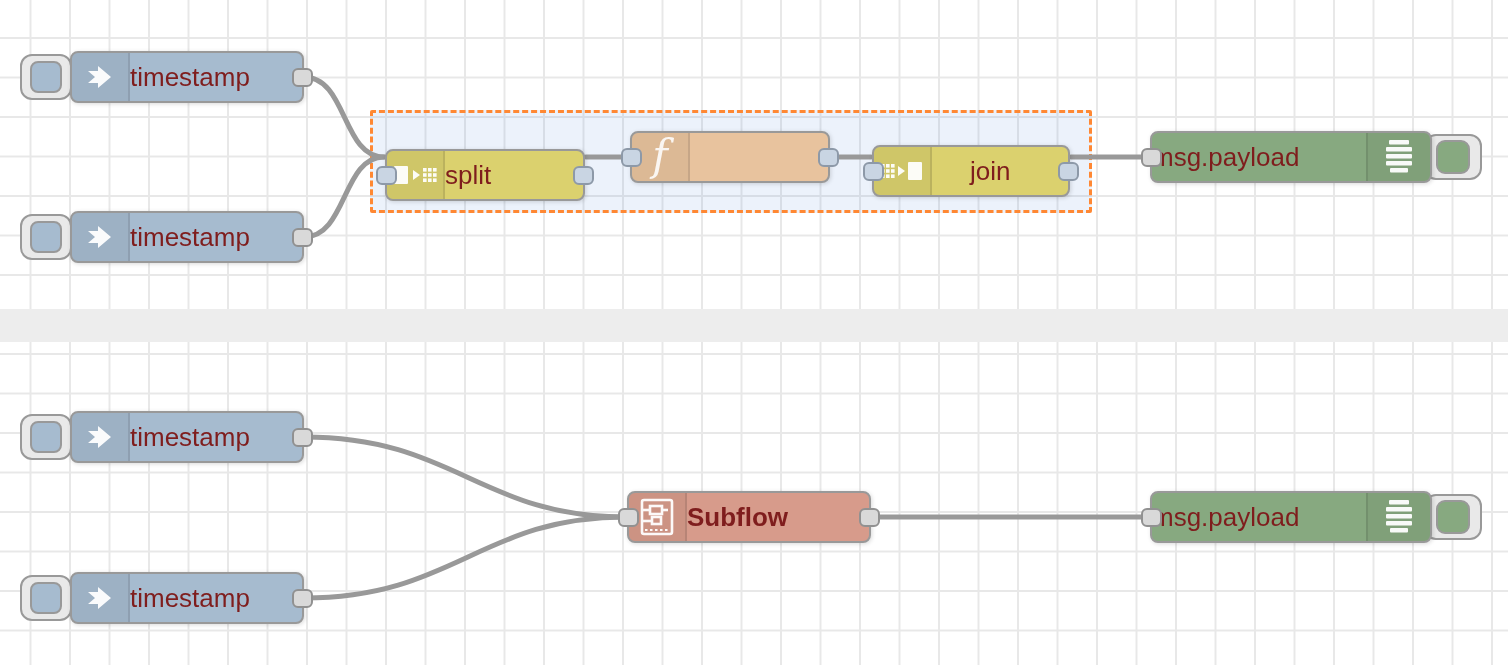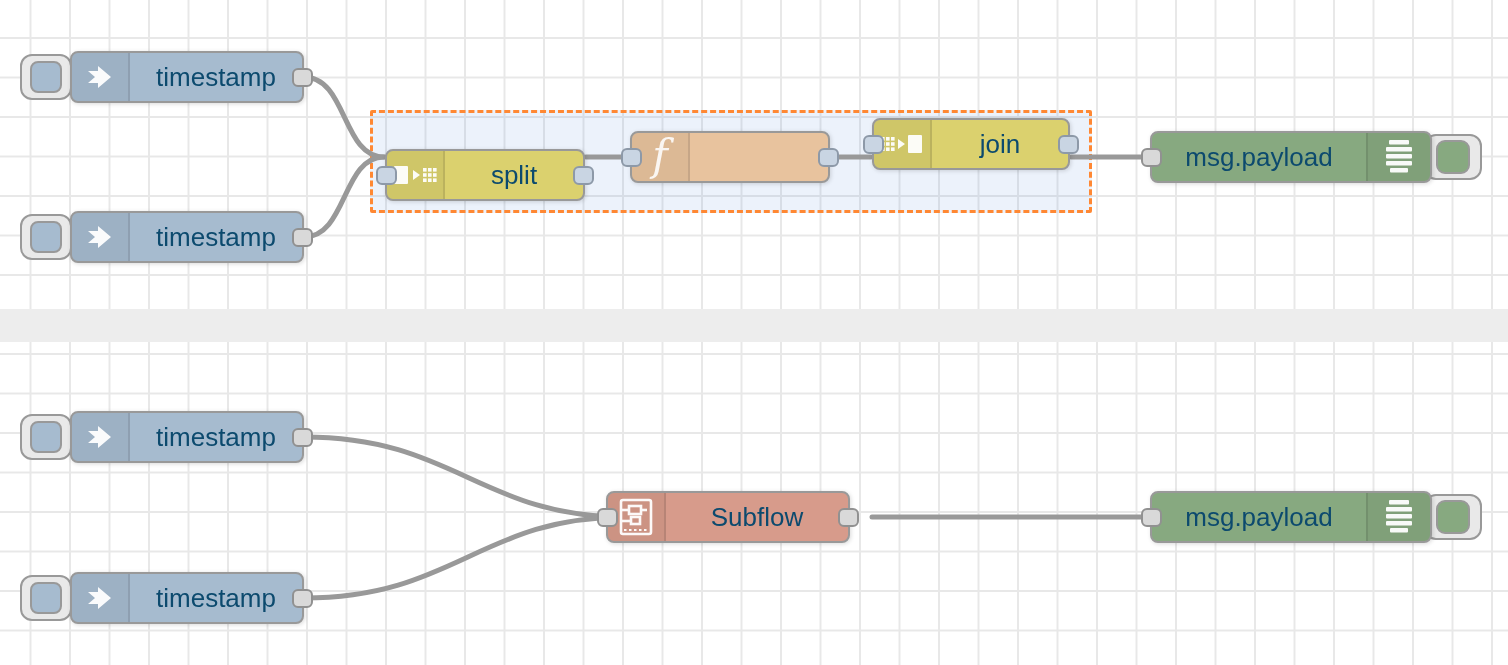--- a/index.html
+++ b/index.html
@@ -25,21 +25,21 @@
   .btn.debug{width:58px;height:46px;}
   .btn.debug .inner{position:absolute;left:10px;top:4px;width:34px;height:34px;border:2px solid #999;border-radius:9px;box-sizing:border-box;}
   .node{
     position:absolute;height:52px;z-index:3;display:flex;align-items:stretch;
     border:2px solid #999;border-radius:8px;box-sizing:border-box;
     box-shadow:1px 1px 4px rgba(0,0,0,0.15);cursor:pointer;
   }
   .icon-box{width:56px;display:flex;align-items:center;justify-content:center;background:rgba(0,0,0,0.05);}
   .icon-box.left{border-right:2px solid rgba(0,0,0,0.10);border-radius:6px 0 0 6px;}
   .icon-box.right{border-left:2px solid rgba(0,0,0,0.10);border-radius:0 6px 6px 0;width:62px;}
-  .label{flex:1;text-align:center;line-height:48px;font-size:26px;color:#0c4a6e;white-space:nowrap;}
+  .label{flex:1;line-height:48px;font-size:26px;color:#7f1d1d;white-space:nowrap;}
   .port{
     position:absolute;width:21px;height:19px;top:50%;margin-top:-9.5px;
     background:#d9d9d9;border:2px solid #919191;border-radius:6px;box-sizing:border-box;cursor:crosshair;
   }
   .port.in{left:-11px;} .port.out{right:-11px;}
   .port.sel-tint{background:#c9d5e3;border-color:#8d99a8;}
 </style>
 </head>
 <body>
 
@@ -129,21 +129,21 @@
     <div class="icon-box left">
       <svg width="30" height="46" viewBox="0 0 30 46">
           <text x="15" y="36" text-anchor="middle" font-family="DejaVu Serif, serif" font-style="italic" font-size="42" fill="#fff" opacity="0.88">f</text>
         </svg>
     </div>
     <div class="label"></div>
     <div class="port in sel-tint"></div>
     <div class="port out sel-tint"></div>
   </div>
 
-  <div class="node" style="left: 872px; top: 118px; width: 198px; background-color: rgb(219, 209, 110);">
+  <div class="node" style="left: 872px; top: 145px; width: 198px; background-color: rgb(219, 209, 110); gap: 38px;">
     <div class="icon-box left">
       <svg width="46" height="34" viewBox="0 0 46 34">
           <g fill="#fff" opacity="0.95">
         <rect x="2" y="10" width="3.6" height="3.6"></rect>
             <rect x="7" y="10" width="3.6" height="3.6"></rect>
             <rect x="12" y="10" width="3.6" height="3.6"></rect>
         <rect x="2" y="15.2" width="3.6" height="3.6"></rect>
             <rect x="7" y="15.2" width="3.6" height="3.6"></rect>
             <rect x="12" y="15.2" width="3.6" height="3.6"></rect>
         <rect x="2" y="20.4" width="3.6" height="3.6"></rect>
@@ -188,21 +188,21 @@
   <div class="node" style="left: 70px; top: 572px; width: 234px; background-color: rgb(166, 187, 207);">
     <div class="icon-box left">
       <svg width="30" height="30" viewBox="0 0 30 30">
           <polygon points="3,9 13,9 13,4 26,15 13,26 13,21 3,21 10,15" fill="#fff" opacity="0.95"></polygon>
         </svg>
     </div>
     <div class="label">timestamp</div>
     <div class="port out"></div>
   </div>
 
-  <div class="node" style="left: 606px; top: 491px; width: 244px; background-color: rgb(215, 155, 139);">
+  <div class="node" style="left: 627px; top: 491px; width: 244px; background-color: rgb(215, 155, 139); font-weight: bold;">
     <div class="icon-box left">
       <svg width="38" height="40" viewBox="0 0 38 40">
           <g fill="none" stroke="#fff" stroke-width="2.6" opacity="0.95">
         <rect x="4" y="3" width="30" height="34" rx="2"></rect>
         <path d="M4 13 h8"></path>
             <rect x="12" y="9" width="12" height="8"></rect>
             <path d="M24 13 h6"></path>
         <path d="M4 24 h10"></path>
             <rect x="14" y="20" width="9" height="7"></rect>
         <path d="M7 33 h25" stroke-width="2" stroke-dasharray="2.5,2.5"></path>

